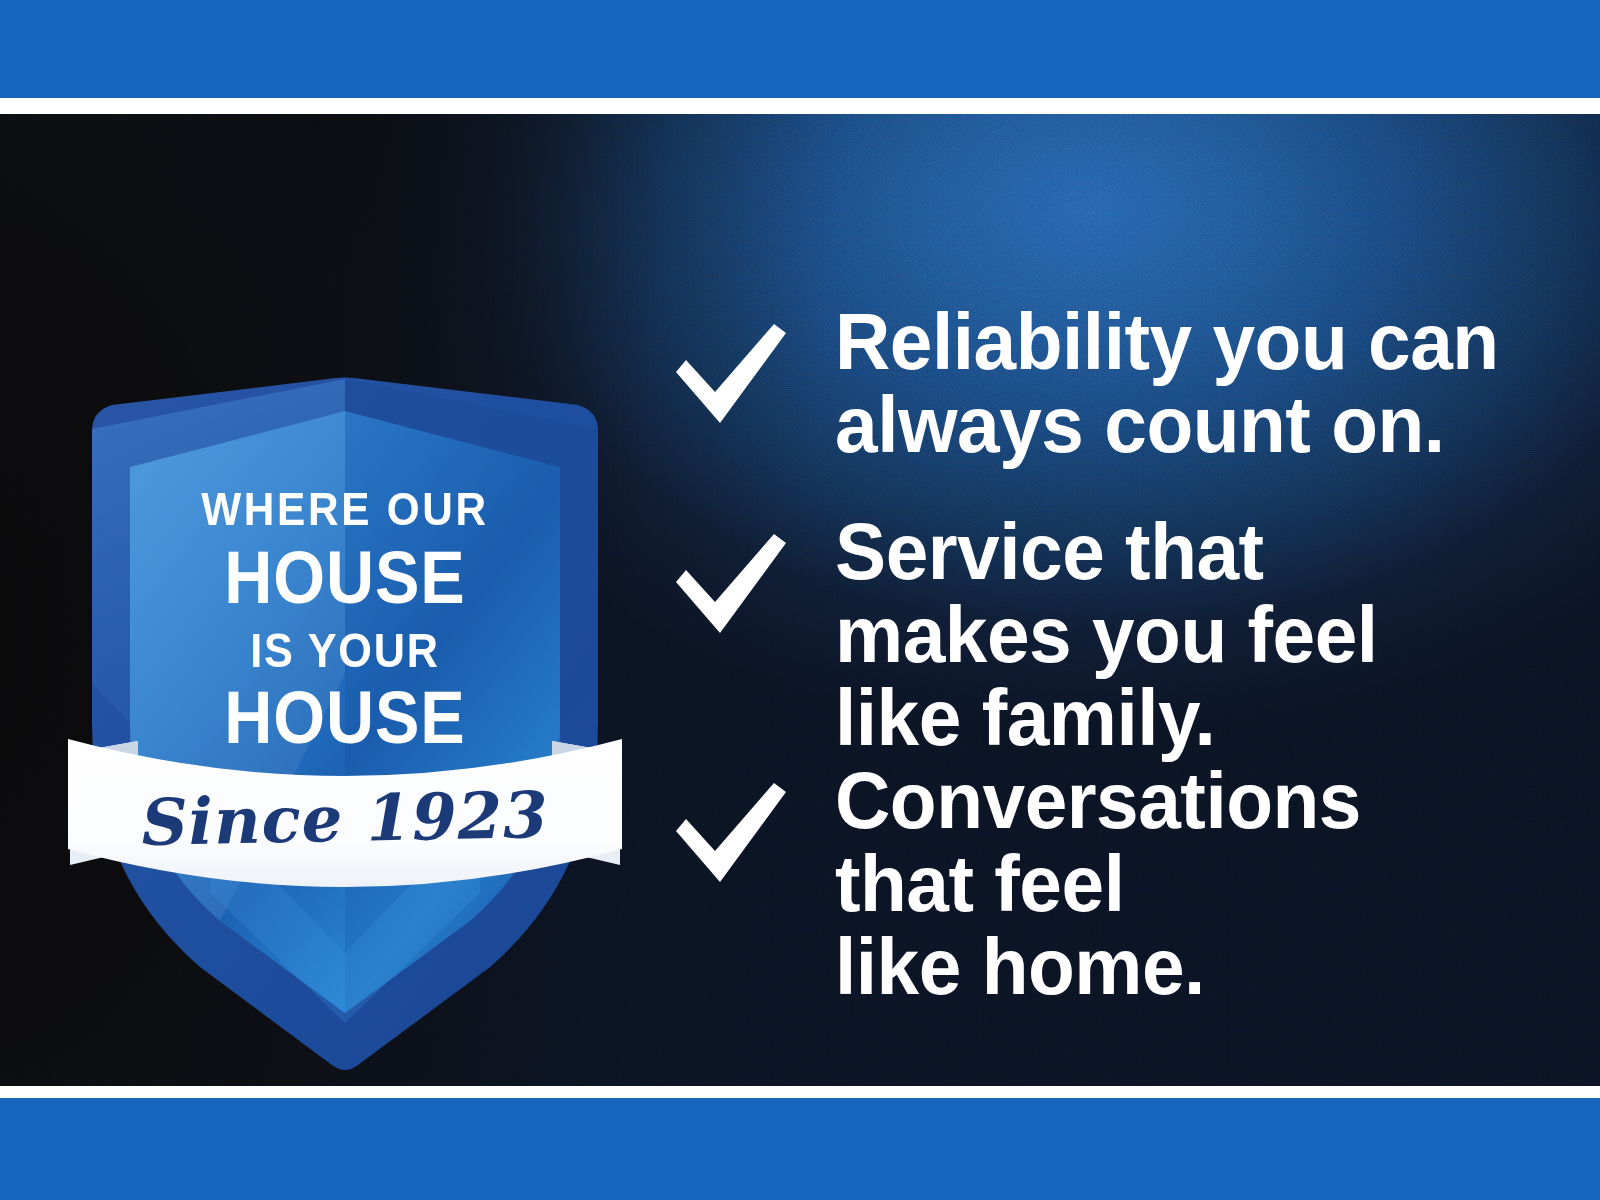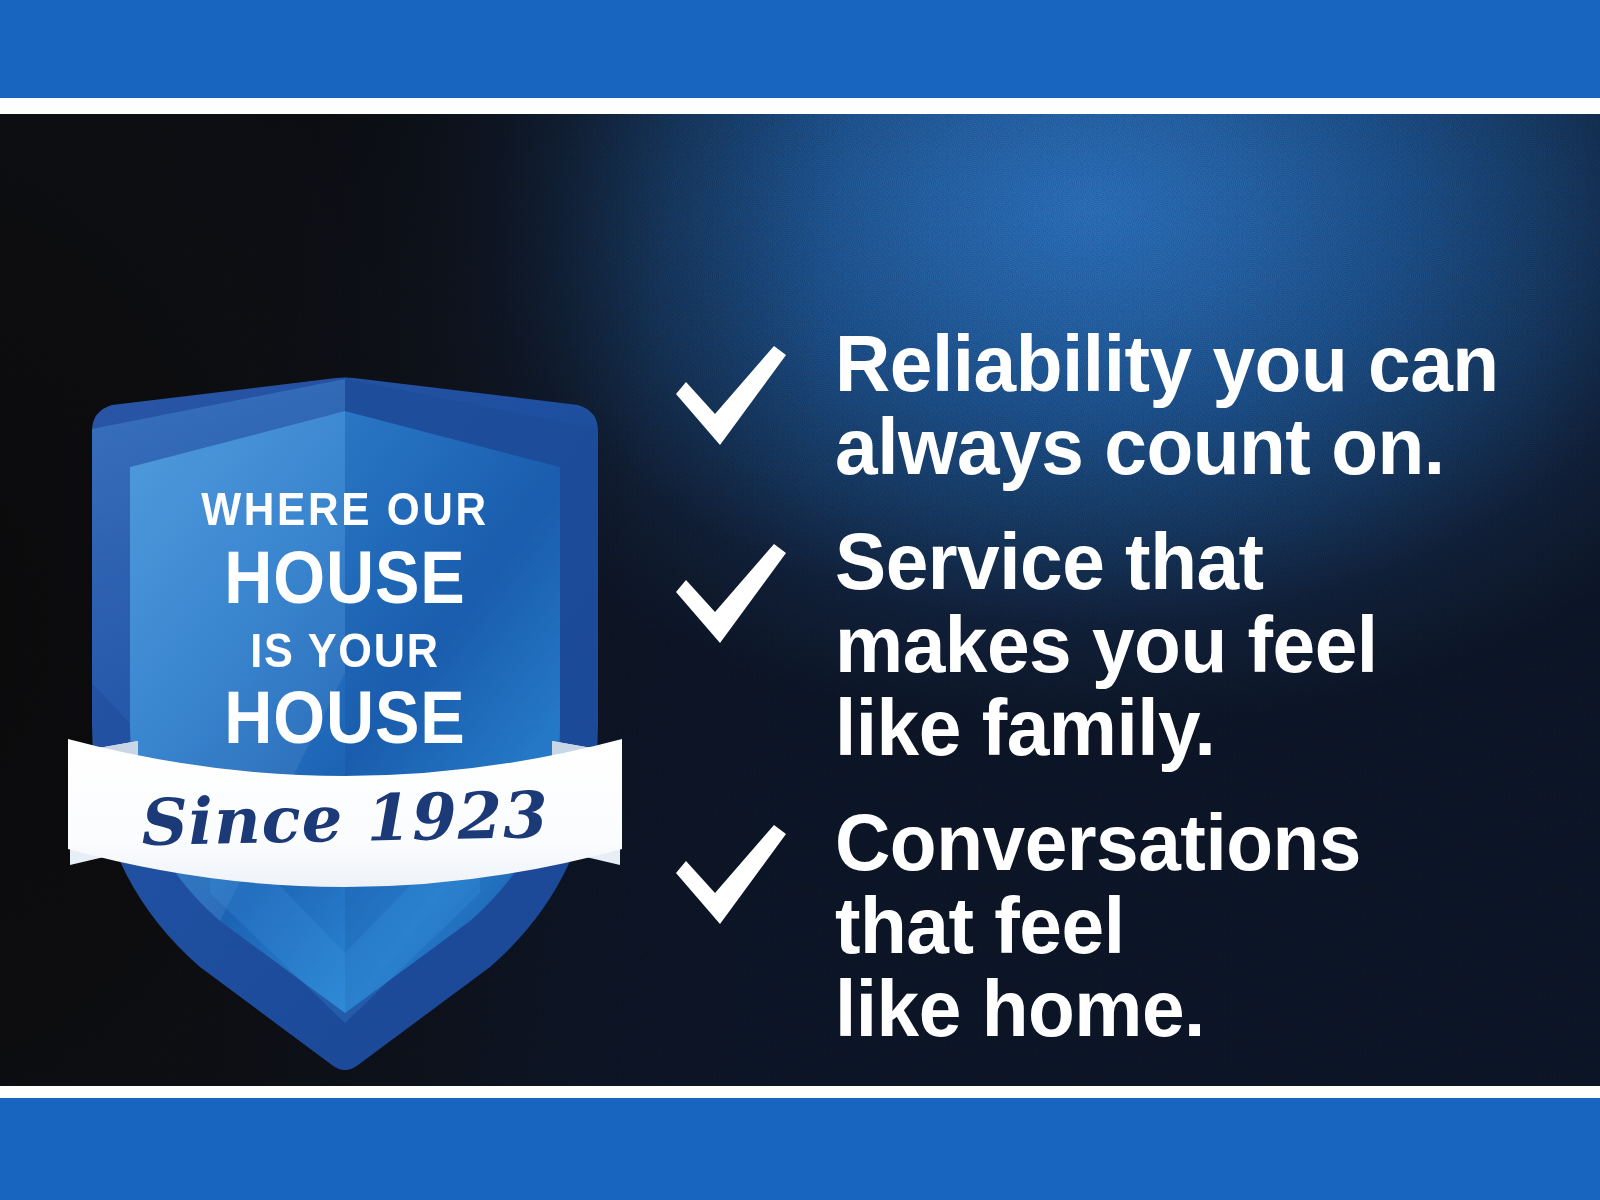--- a/index.html
+++ b/index.html
@@ -106,31 +106,31 @@
     font-style:italic;
     font-weight:bold;
     font-size:64px;
     letter-spacing:1px;
     transform:rotate(-1.1deg);
   }
 
   
   .claims {
     position:absolute;
-    left:670px; top:208px;
+    left:670px; top:186px;
     width:880px;
   }
   .claim {
     position:relative;
     display:block;
     min-height:150px;
   }
   .claim-1 { margin-top:0;    }
-  .claim-2 { margin-top:32px;  }
-  .claim-3 { margin-top:32px;  }
+  .claim-2 { margin-top:44px;  }
+  .claim-3 {  }
 
   .check {
     position:absolute;
     left:0; top:22px;
     width:120px; height:110px;
   }
   .check svg { display:block; width:120px; height:110px; }
 
   .claim-text {
     margin-left:165px;

